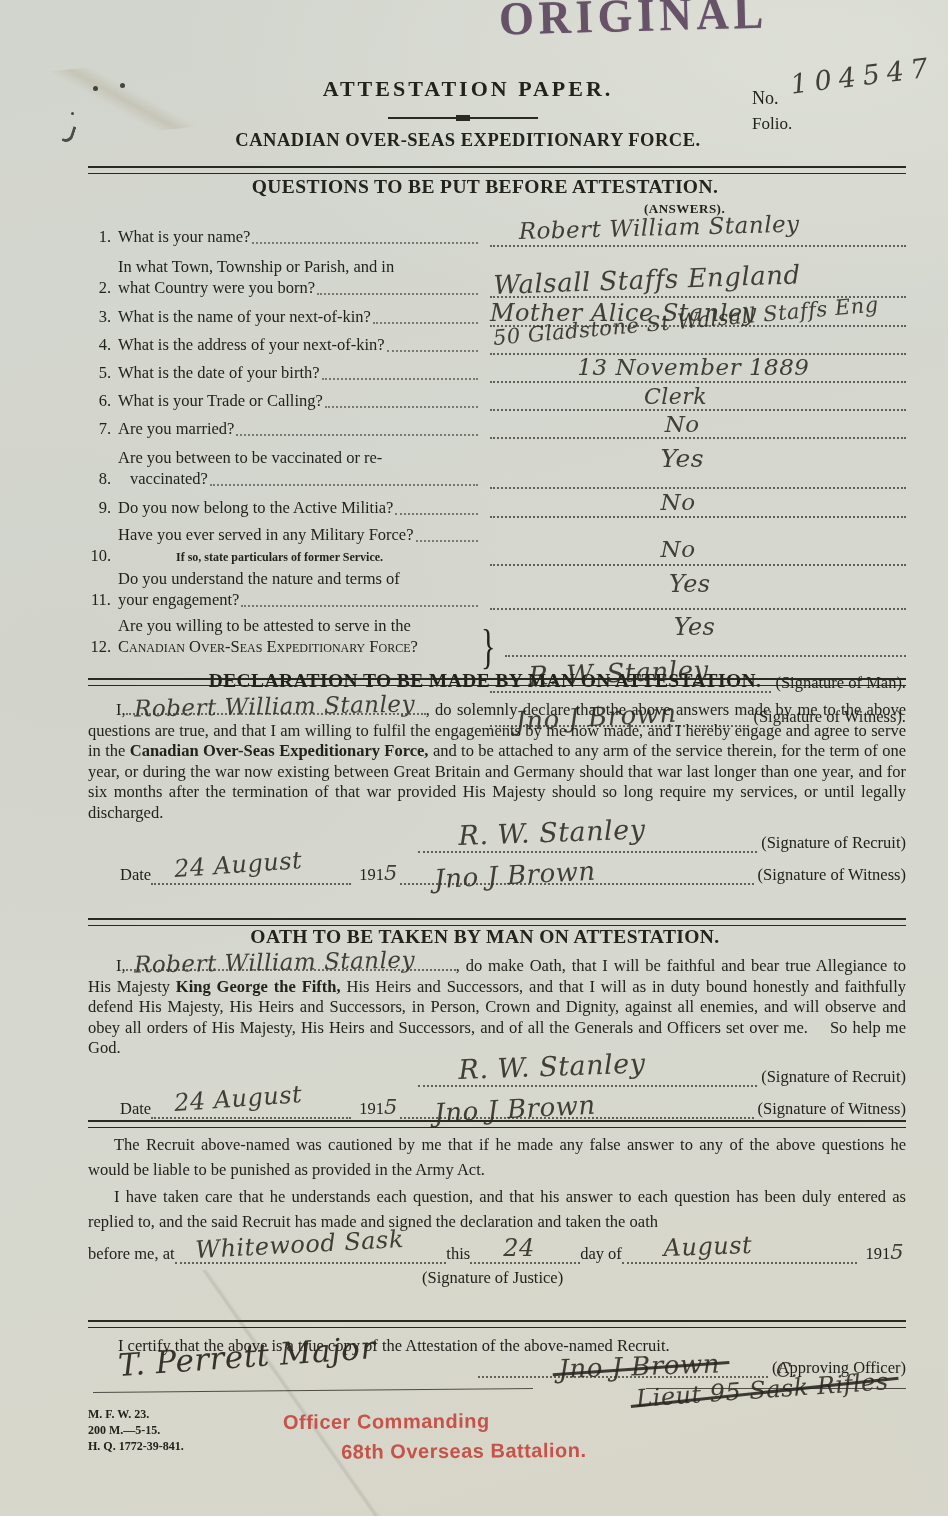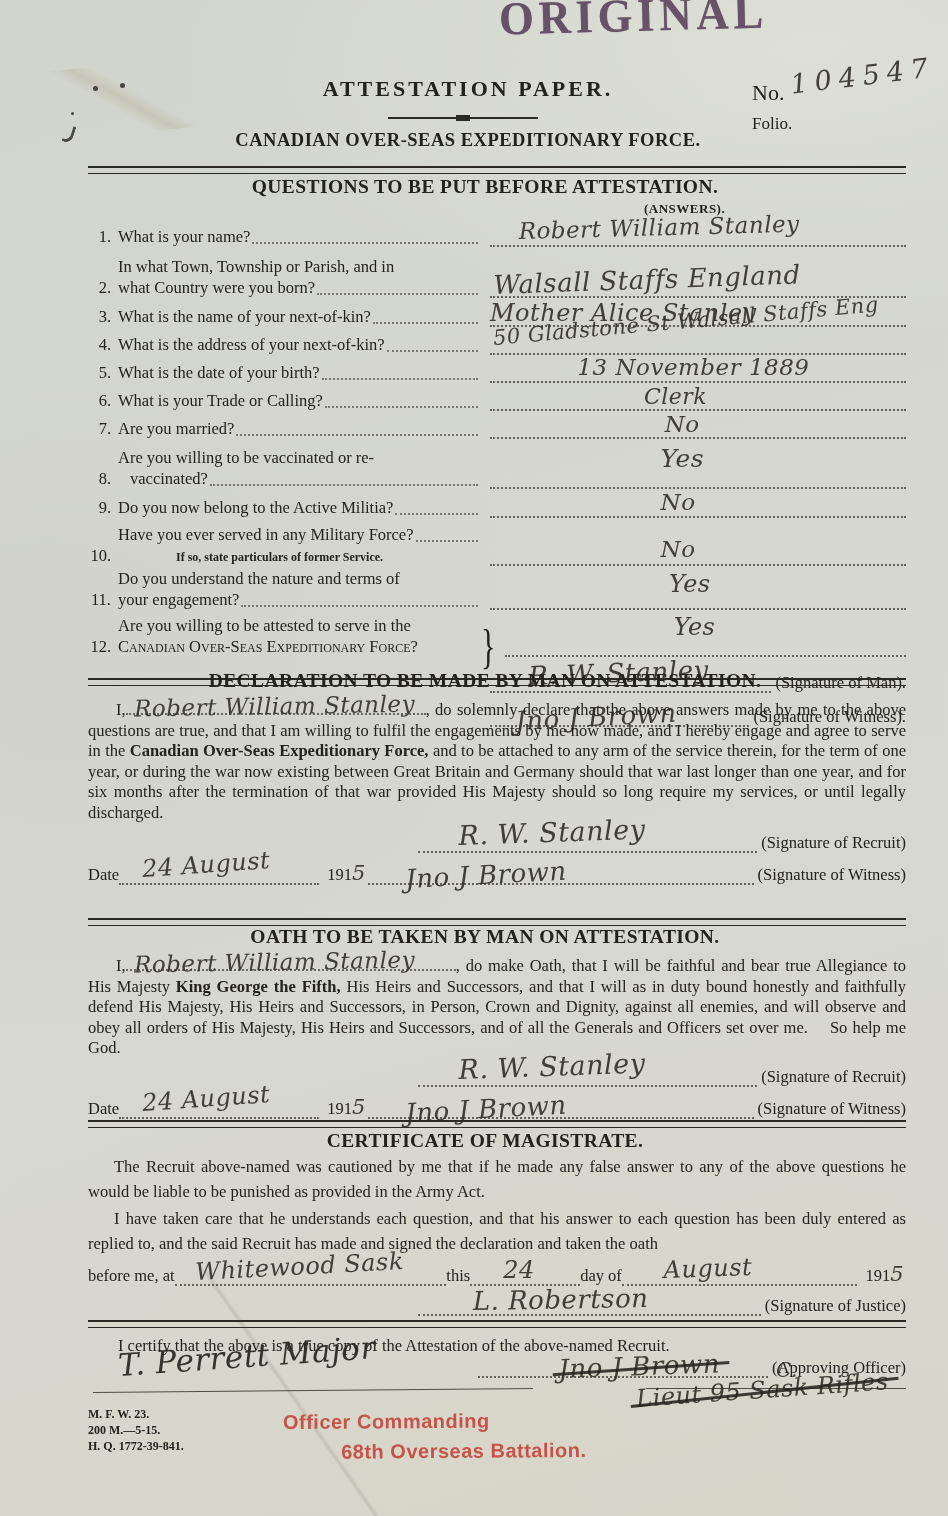--- a/index.html
+++ b/index.html
@@ -44,21 +44,21 @@
   .struck::after { content:""; position:absolute; left:-6px; right:-10px; top:52%; height:3px;
     background:rgba(38,36,30,.88); transform:rotate(-2deg); }
   
   .title { position:absolute; left:40px; top:6px; width:680px; text-align:center;
     font-weight:bold; font-size:22px; letter-spacing:3px; white-space:nowrap; }
   .divider { position:absolute; left:300px; top:47px; width:150px; border-top:2px solid #2a2922; }
   .divider::after { content:""; position:absolute; left:68px; top:-4px; width:14px; height:6px;
     background:#2a2922; }
   .force-line { position:absolute; left:0; top:60px; width:760px; text-align:center;
     font-weight:bold; font-size:18.5px; letter-spacing:.5px; white-space:nowrap; }
-  .no-label { position:absolute; left:664px; top:10px; font-size:22px; }
+  .no-label { position:absolute; left:664px; top:18px; font-size:18px; }
   .no-value { position:absolute; left:702px; top:-10px; font-size:27px; letter-spacing:7px;
     transform:rotate(-7deg); white-space:nowrap; }
   .folio-label { position:absolute; left:664px; top:44px; font-size:17px; }
   
   .answers-label { font-weight:bold; font-size:13px; letter-spacing:.5px;
     padding-left:556px; margin:3px 0 8px 0; }
   .qrow { display:flex; align-items:flex-end; margin-bottom:6px; }
   .qnum { width:30px; text-align:right; padding-right:7px; font-size:16.5px;
     flex:none; box-sizing:border-box; line-height:21px; }
   .qbody { width:362px; flex:none; font-size:16.5px; line-height:21px; }
@@ -97,21 +97,21 @@
   
   .para { font-size:16.5px; line-height:20.5px; text-align:justify; margin:4px 0 0 0; }
   .ind { display:inline-block; width:28px; }
   .nameslot { display:inline-block; position:relative; width:300px; height:17px;
     border-bottom:2px dotted rgba(60,57,47,.7); vertical-align:baseline; }
   .nameslot .hw { position:absolute; left:8px; bottom:-3px; font-size:23px;
     white-space:nowrap; transform:rotate(-1deg); }
   .wide { width:330px; }
   .sohelp { margin-left:22px; }
   .dsig { display:flex; align-items:flex-end; margin-top:4px; }
-  .daterow { display:flex; align-items:flex-end; margin-top:6px; font-size:16.5px; }
+  .daterow { display:flex; align-items:flex-end; margin-top:6px; font-size:16.5px;margin-left:32px; }
   .dml { width:200px; flex:none; }
   .yr { margin:0 2px 0 8px; white-space:nowrap; }
   .yr .hw { font-size:21px; }
   .s-daymonth { left:12%; bottom:2px; font-size:24px; transform:rotate(-4deg); }
   
   .cpara { font-size:16.5px; line-height:25px; text-align:justify; text-indent:26px; margin:2px 0 0 0; }
   .bmrow { display:flex; align-items:flex-end; margin-top:4px; font-size:16.5px; }
   .bmrow .lbl { flex:none; white-space:nowrap; }
   .sl-place { flex:1.5; } .sl-day { width:110px; flex:none; } .sl-month { flex:1.3; }
   .s-place { left:8%;  bottom:0;  font-size:24px; transform:rotate(-3deg); }
@@ -250,21 +250,21 @@
             <span class="qleader"></span>
           </span>
         </span>
       <span class="acol">
           <span class="ans hw a7">No</span>
         </span>
     </div>
 
     <div class="qrow m7">
       <span class="qnum">8.</span>
-      <span class="qbody"><span>Are you willing to be vaccinated or re-</span>
+      <span class="qbody"><span>Are you between to be vaccinated or re-</span>
         <span class="qline" style="padding-left:12px">
             <span>vaccinated?</span>
             <span class="qleader"></span>
           </span></span>
       <span class="acol">
           <span class="ans hw a8">Yes</span>
         </span>
     </div>
 
     <div class="qrow">
@@ -376,43 +376,39 @@
       <span class="sline">
           <span class="ans hw s-witness">Jno J Brown</span>
         </span>
       <span class="slabel">(Signature of Witness)</span>
     </div>
   </div>
 
   <div class="rule" style="top:1120px"></div>
 
   <div class="sec" style="top:1130px">
-    <p class="h">CERTIFICATE OF MAGISTRATE.</p>
     <p class="cpara">The Recruit above-named was cautioned by me that if he made any false answer to any of the above questions he would be liable to be punished as provided in the Army Act.</p>
     <p class="cpara">I have taken care that he understands each question, and that his answer to each question has been duly entered as replied to, and the said Recruit has made and signed the declaration and taken the oath</p>
     <div class="bmrow">
       <span class="lbl">before me, at</span>
       <span class="sline sl-place">
           <span class="ans hw s-place">Whitewood Sask</span>
         </span>
       <span class="lbl">this</span>
       <span class="sline sl-day">
           <span class="ans hw s-day">24</span>
         </span>
       <span class="lbl">day of</span>
       <span class="sline sl-month">
           <span class="ans hw s-month">August</span>
         </span>
       <span class="yr"><span>191</span><span class="hw">5</span></span>
     </div>
     <div class="jrow">
       <span class="spacer330"></span>
-      <span class="sline">
-          <span class="ans hw s-justice">L. Robertson</span>
-        </span>
       <span class="slabel">(Signature of Justice)</span>
     </div>
   </div>
 
   <div class="rule" style="top:1320px"></div>
 
   <div class="sec" style="top:1328px;height:186px">
     <p class="certify">I certify that the above is a true copy of the Attestation of the above-named Recruit.</p>
     <div class="bigsig hw">T. Perrett Major</div>
     <div class="approw">

